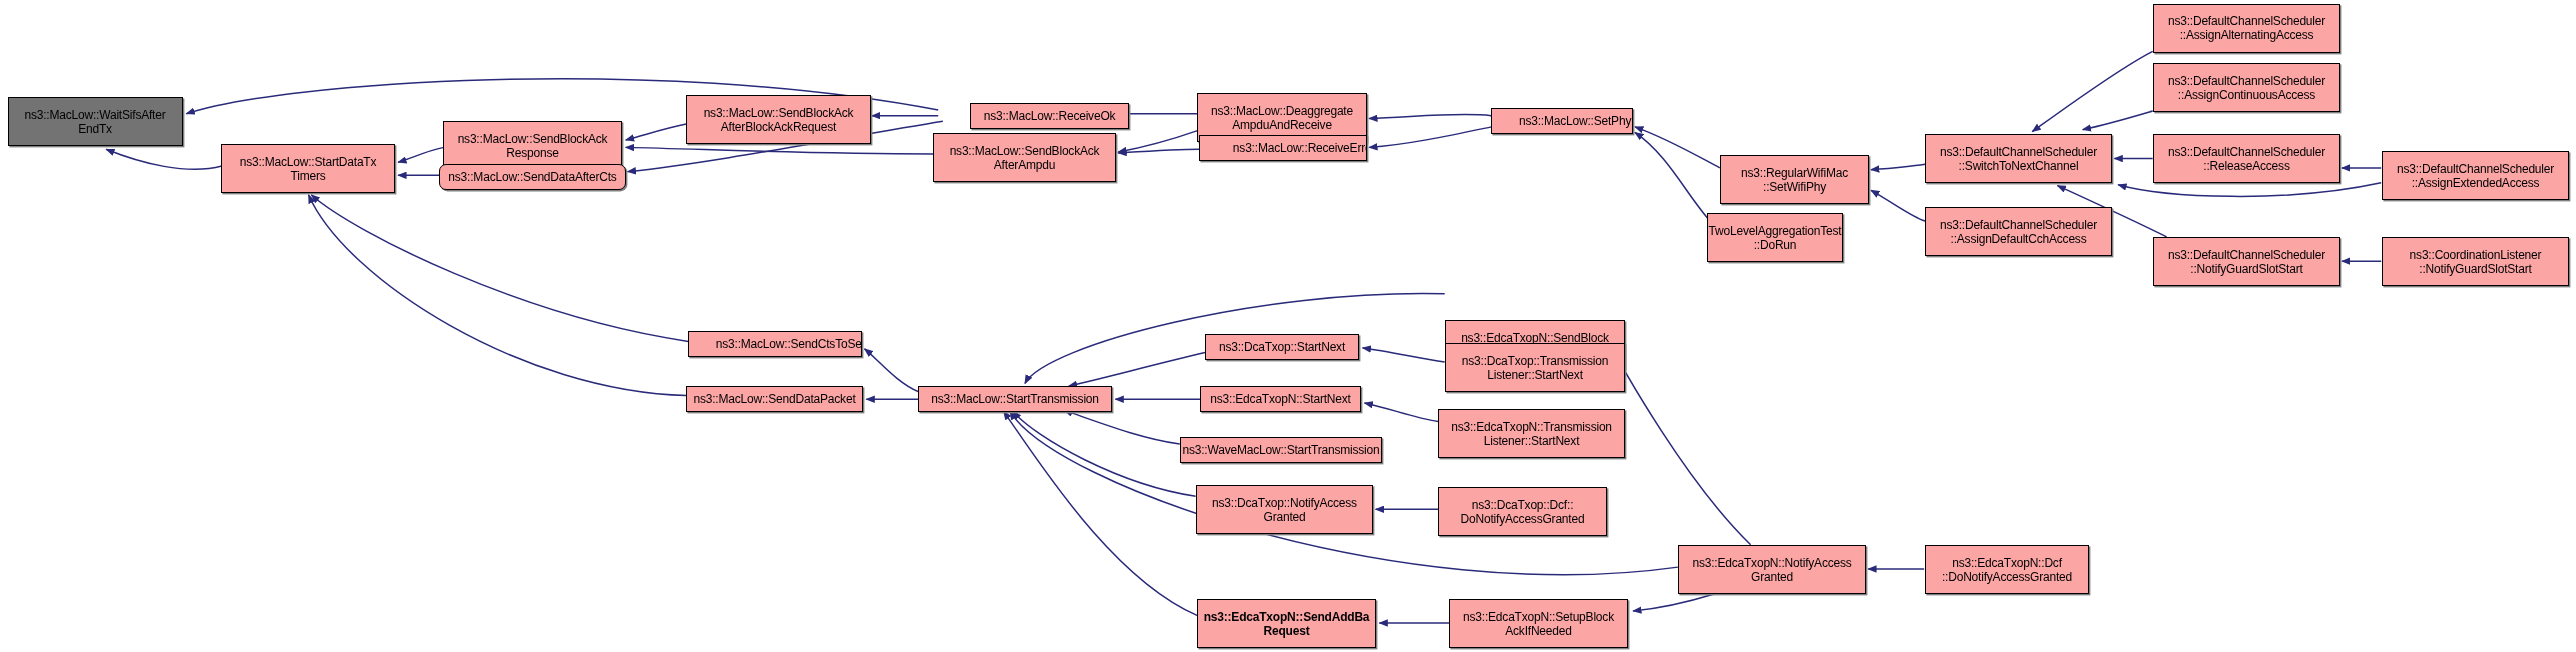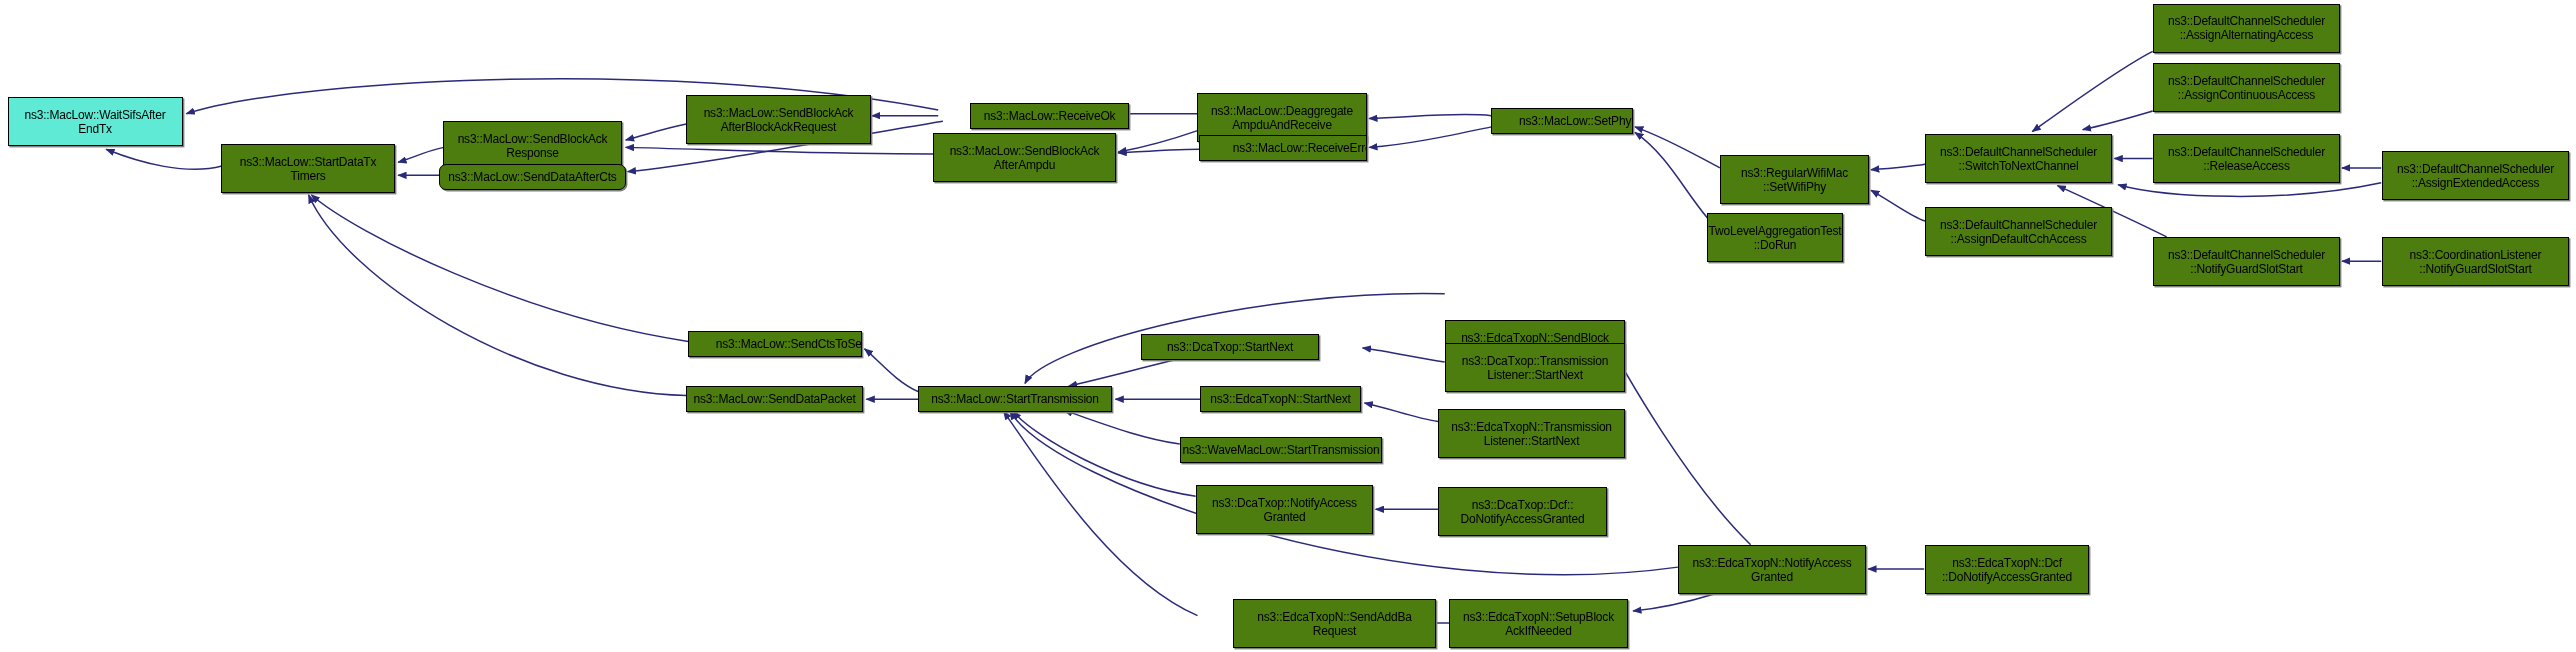--- a/index.html
+++ b/index.html
@@ -3,36 +3,36 @@
 <meta charset="utf-8">
 <style>
   html,body{margin:0;padding:0;background:#ffffff;}
   body{font-family:"Liberation Sans",sans-serif;}
   #graph{position:relative;width:2576px;height:652px;background:#ffffff;overflow:hidden;}
   #edges{position:absolute;left:0;top:0;width:2576px;height:652px;}
   .node{
     position:absolute;
     box-sizing:border-box;
     border:0.9px solid #000000;
-    background:#4d7c0f;
+    background:#fca5a5;
     display:flex;
     align-items:center;
     justify-content:center;
     text-align:center;
     color:#000000;
     font-size:12px;
     line-height:14px;
     letter-spacing:-0.2px;
     padding:0.9px 1.9px;
     box-shadow:1.4px 1.4px 0 0 #808080;
     white-space:pre-line;
     overflow:hidden;
   }
   .node.root{
-    background:#5eead4;
+    background:#737373;
     justify-content:center;
   }
 </style>
 </head>
 <body>
 
 <div id="graph">
   <svg id="edges" viewBox="0 0 2760 699" xmlns="http://www.w3.org/2000/svg">
     <defs>
       <marker id="arrow" markerWidth="10" markerHeight="8" refX="9" refY="4" orient="auto" markerUnits="userSpaceOnUse">
@@ -119,34 +119,34 @@
 ::AssignExtendedAccess</span></div>
       <div class="node" style="left: 2153px; top: 237px; width: 187px; height: 49px;"><span>ns3::DefaultChannelScheduler
 ::NotifyGuardSlotStart</span></div>
       <div class="node" style="left: 2382px; top: 237px; width: 187px; height: 49px;"><span>ns3::CoordinationListener
 ::NotifyGuardSlotStart</span></div>
       <div class="node" style="left: 688px; top: 331px; width: 174px; height: 26px; padding-left: 35px;"><span>ns3::MacLow::SendCtsToSelf</span></div>
       <div class="node" style="left: 686px; top: 386px; width: 177px; height: 26px;"><span>ns3::MacLow::SendDataPacket</span></div>
       <div class="node" style="left: 918px; top: 386px; width: 194px; height: 26px;"><span>ns3::MacLow::StartTransmission</span></div>
       <div class="node" style="left: 1445px; top: 273px; width: 180px; height: 49px; margin-top: 47px;"><span>ns3::EdcaTxopN::SendBlock
 AckRequest</span></div>
-      <div class="node" style="left: 1141px; top: 334px; width: 178px; height: 26px;"><span>ns3::DcaTxop::StartNext</span></div>
+      <div class="node" style="left: 1205px; top: 334px; width: 154px; height: 26px;"><span>ns3::DcaTxop::StartNext</span></div>
       <div class="node" style="left: 1445px; top: 343px; width: 180px; height: 49px;"><span>ns3::DcaTxop::Transmission
 Listener::StartNext</span></div>
       <div class="node" style="left: 1200px; top: 386px; width: 161px; height: 26px;"><span>ns3::EdcaTxopN::StartNext</span></div>
       <div class="node" style="left: 1438px; top: 409px; width: 187px; height: 49px;"><span>ns3::EdcaTxopN::Transmission
 Listener::StartNext</span></div>
       <div class="node" style="left: 1180px; top: 437px; width: 202px; height: 26px;"><span>ns3::WaveMacLow::StartTransmission</span></div>
       <div class="node" style="left: 1196px; top: 485px; width: 177px; height: 49px;"><span>ns3::DcaTxop::NotifyAccess
 Granted</span></div>
       <div class="node" style="left: 1438px; top: 487px; width: 169px; height: 49px;"><span>ns3::DcaTxop::Dcf::
 DoNotifyAccessGranted</span></div>
       <div class="node" style="left: 1678px; top: 545px; width: 188px; height: 49px;"><span>ns3::EdcaTxopN::NotifyAccess
 Granted</span></div>
       <div class="node" style="left: 1925px; top: 545px; width: 164px; height: 49px;"><span>ns3::EdcaTxopN::Dcf
 ::DoNotifyAccessGranted</span></div>
-      <div class="node" style="left: 1233px; top: 599px; width: 203px; height: 49px;"><span>ns3::EdcaTxopN::SendAddBa
+      <div class="node" style="left: 1197px; top: 599px; width: 179px; height: 49px; font-weight: bold;"><span>ns3::EdcaTxopN::SendAddBa
 Request</span></div>
       <div class="node" style="left: 1449px; top: 599px; width: 179px; height: 49px;"><span>ns3::EdcaTxopN::SetupBlock
 AckIfNeeded</span></div>
     </div>
 </div>
 
 
 </body></html>

